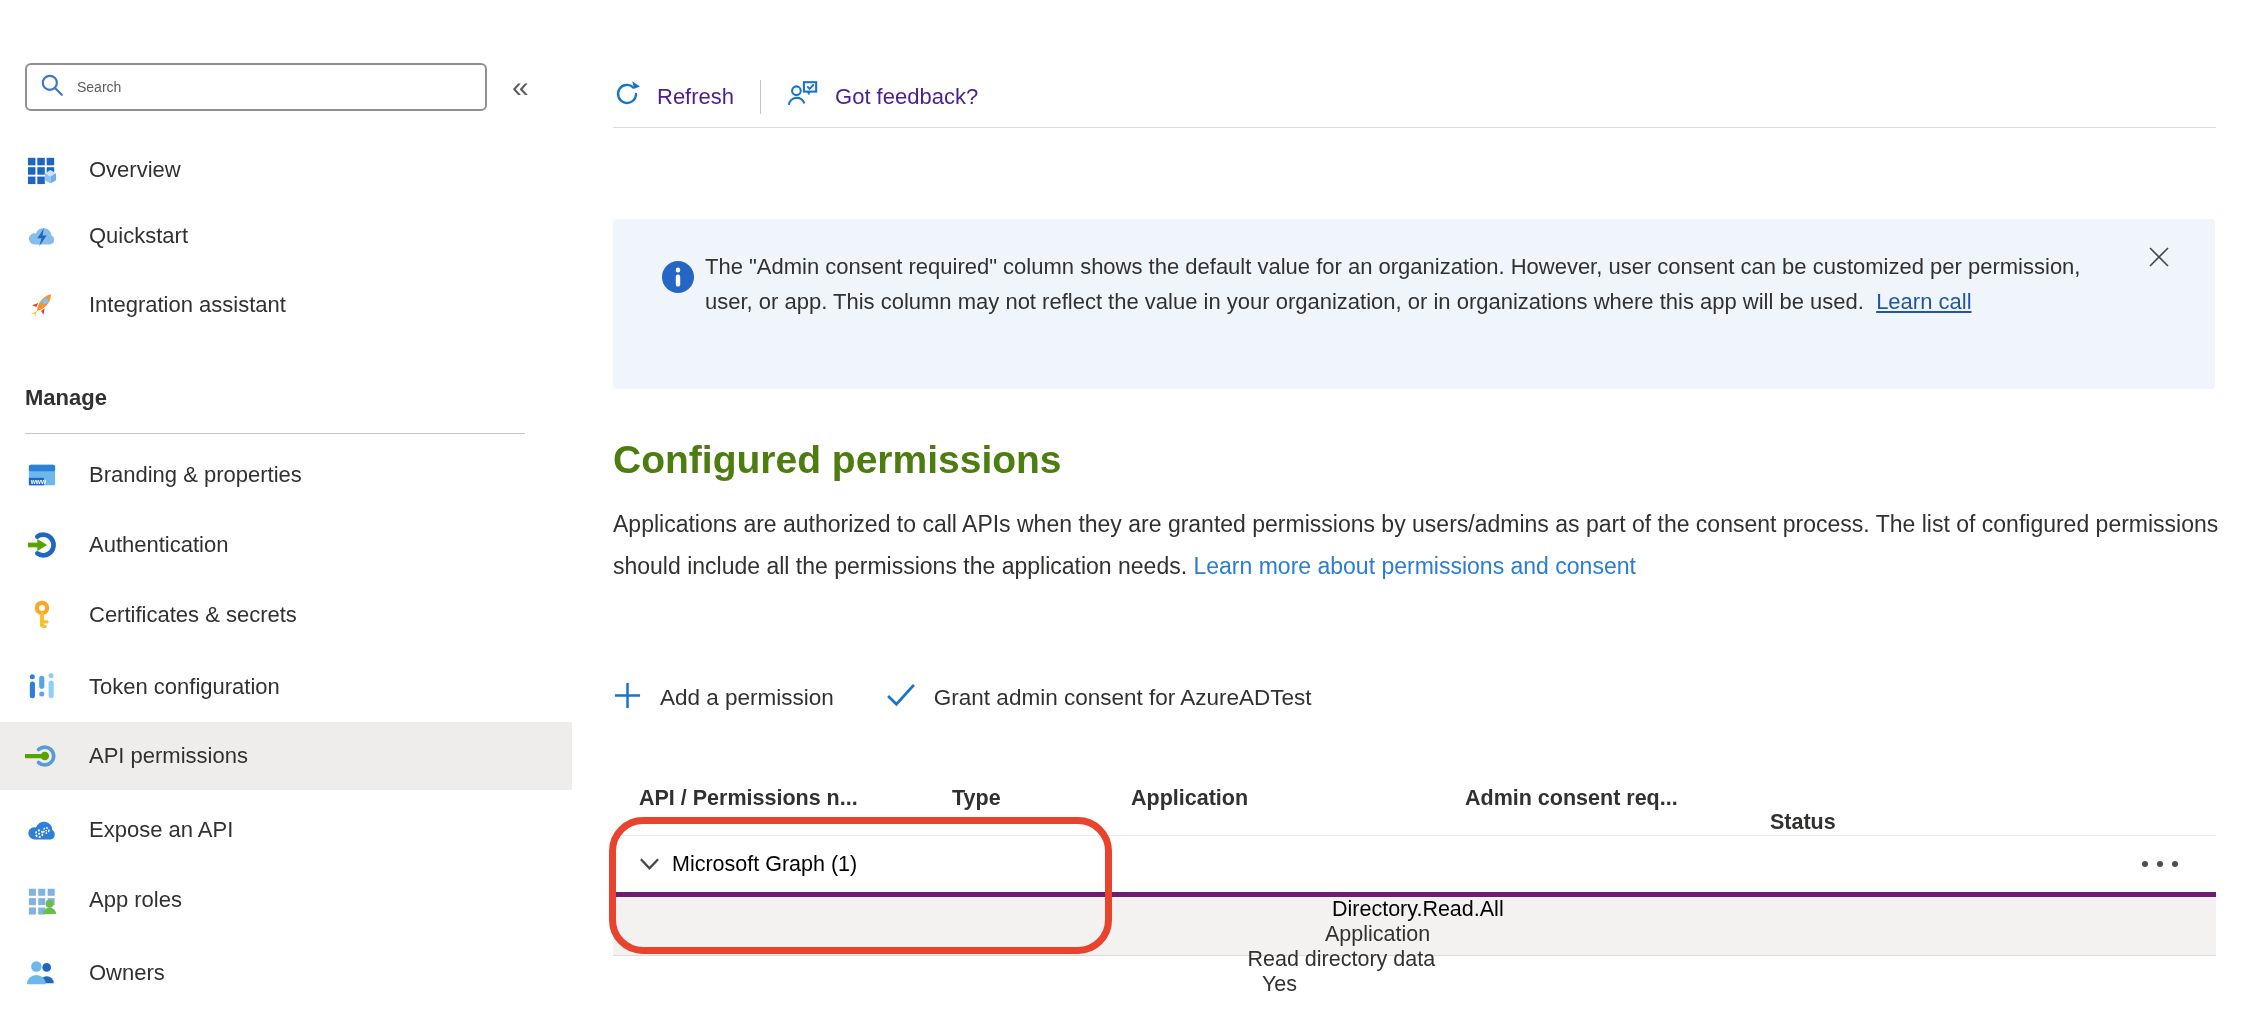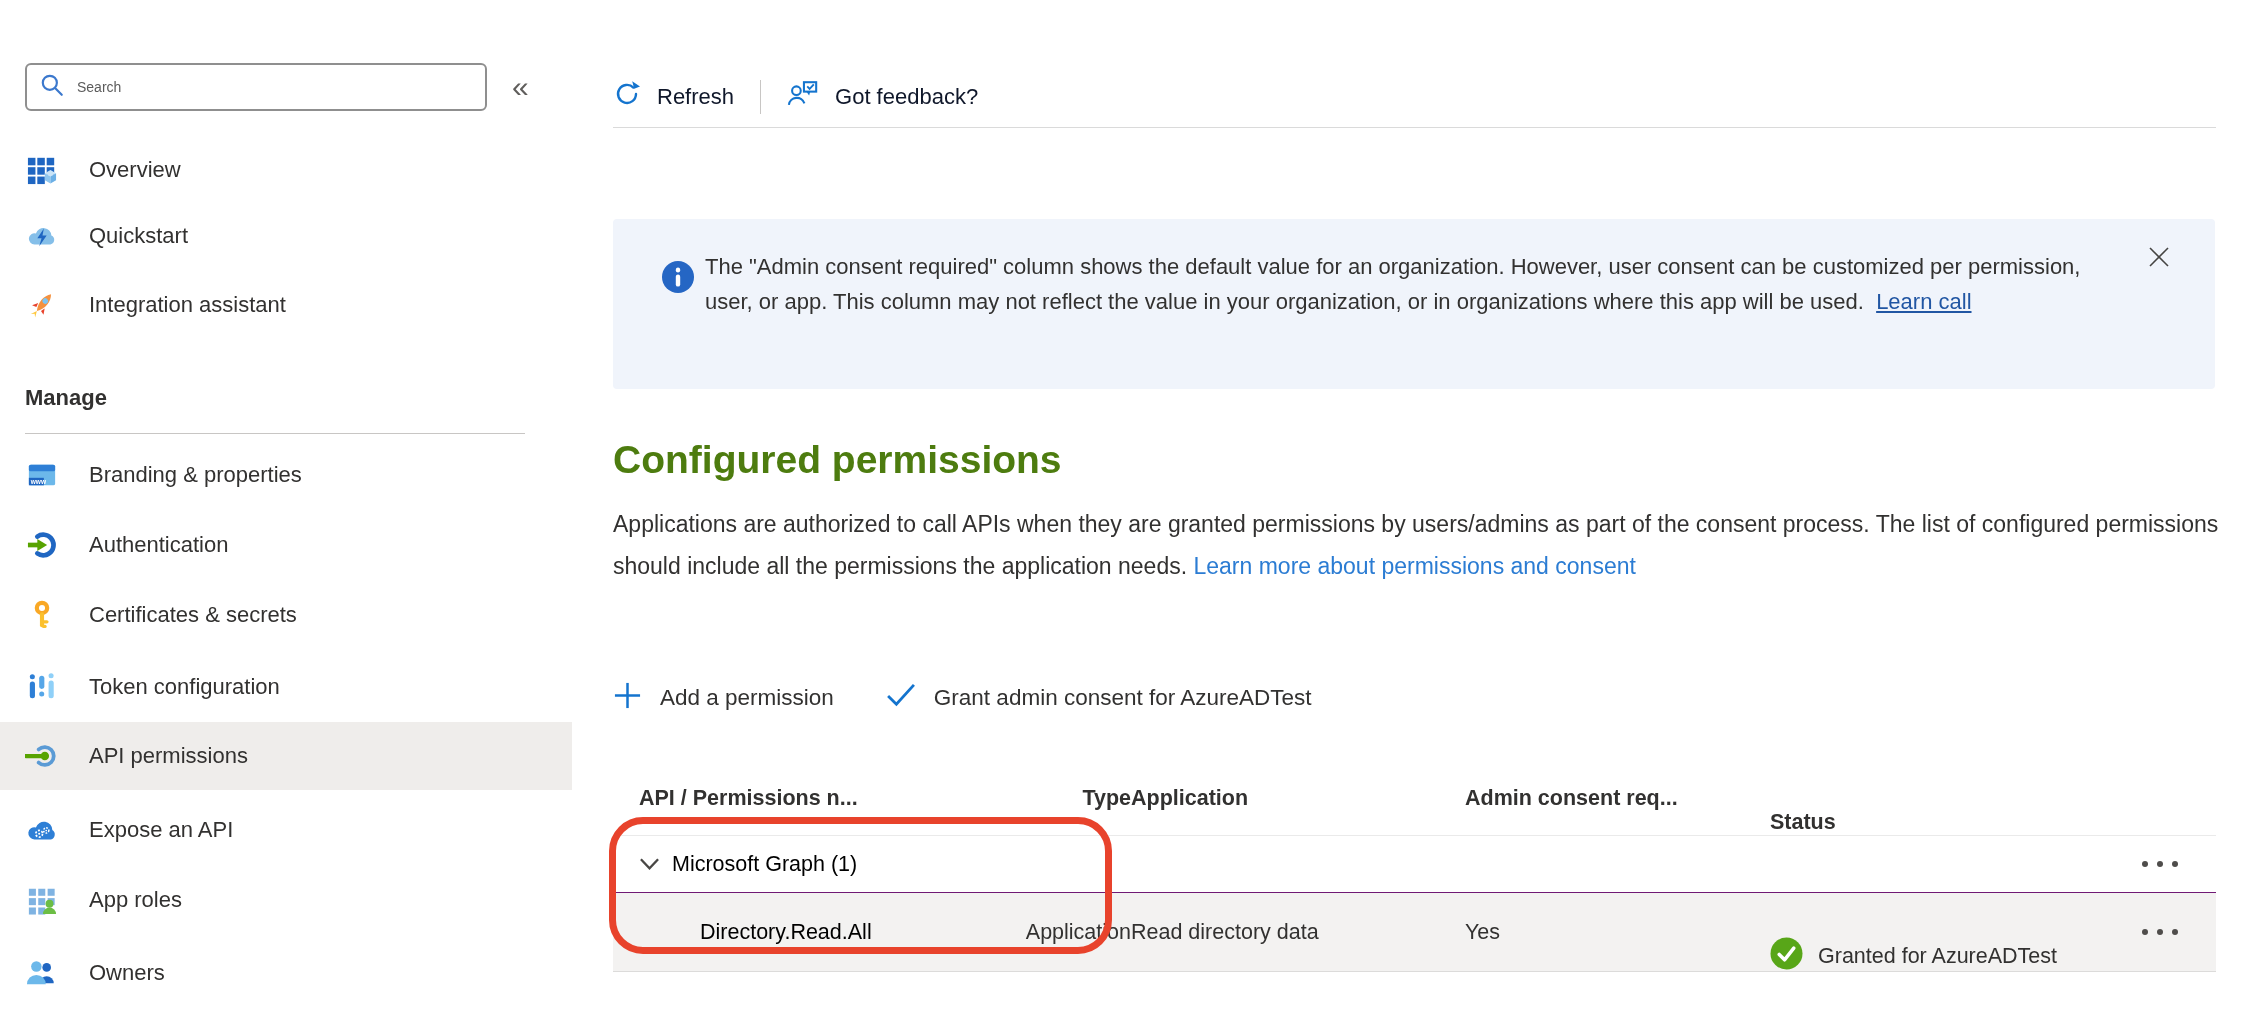--- a/index.html
+++ b/index.html
@@ -22,21 +22,21 @@
     align-items:center; gap:30px; font-size:22px; color:#323130; cursor:pointer; }
   .nico { width:34px; display:flex; justify-content:center; align-items:center; flex-shrink:0; }
   .nav-section-label { position:absolute; left:25px; top:385px; font-size:22px; font-weight:700; }
   .nav-divider { position:absolute; left:25px; top:433px; width:500px; height:1px; background:#C8C6C4; }
   .nav-selected-bg { position:absolute; left:0; top:722px; width:572px; height:68px; background:#EFEDEB; }
 
   
   .toolbar { position:absolute; left:613px; top:66px; width:1603px; height:62px;
     display:flex; align-items:center; gap:26px; border-bottom:1px solid #DADADA; }
   .tool-btn { display:flex; align-items:center; gap:16px; background:none; border:none;
-    font-size:22px; color:#0f172a; font-family:"Liberation Sans", sans-serif; cursor:pointer; }
+    font-size:22px; color:#4c1d95; font-family:"Liberation Sans", sans-serif; cursor:pointer; }
   .tool-sep { width:1px; height:34px; background:#C8C6C4; }
 
   .banner { position:absolute; left:613px; top:219px; width:1602px; height:170px;
     background:#F0F4FB; border-radius:4px; }
   .banner-icon { position:absolute; left:48px; top:41px; }
   .banner-text { position:absolute; left:92px; top:30px; width:1410px; font-size:22px;
     line-height:35px; color:#323130; }
   .banner-link { color:#2156A3; text-decoration:underline; cursor:pointer; }
   .banner-close { position:absolute; right:44px; top:26px; background:none; border:none; cursor:pointer; }
 
@@ -49,23 +49,23 @@
     align-items:center; gap:52px; }
   .action-btn { display:flex; align-items:center; gap:18px; background:none; border:none;
     font-size:22.5px; color:#323130; font-family:"Liberation Sans", sans-serif; cursor:pointer; }
 
   
   .perm-table { position:absolute; left:613px; top:762px; width:1603px; }
   .t-head { display:flex; align-items:center; height:74px; border-bottom:1px solid #EAEAEA;
     font-size:21.5px; font-weight:700; color:#323130; }
   .t-row { display:flex; align-items:center; font-size:21.5px; color:#323130; }
   .t-group { height:56px; }
-  .t-data { height:80px; background:#F3F2F1; border-top:1px solid #701a75; border-bottom:1px solid #DCDBDA; }
+  .t-data { height:64px; background:#F3F2F1; border-top:5px solid #701a75; border-bottom:1px solid #DCDBDA;flex-direction:column; }
   .c1 { width:339px; padding-left:26px; display:flex; align-items:center; gap:12px; }
-  .c2 { width:179px;text-align:right; }
+  .c2 { width:179px; }
   .c3 { width:334px; }
   .c4 { width:305px; }
   .c5 { width:350px; display:flex; align-items:center; gap:15px;margin-top:48px; }
   .c6 { flex:1; display:flex; justify-content:flex-end; padding-right:36px; }
   .c1-indent { padding-left:87px; }
   .tlink { color:#000000; text-decoration:none; cursor:pointer; }
   .chev { display:flex; align-items:center; cursor:pointer; }
   .dots { display:inline-flex; gap:9px; cursor:pointer; padding:6px 2px; }
   .dots i { width:6px; height:6px; border-radius:50%; background:#4f4d4b; display:block; }
 

